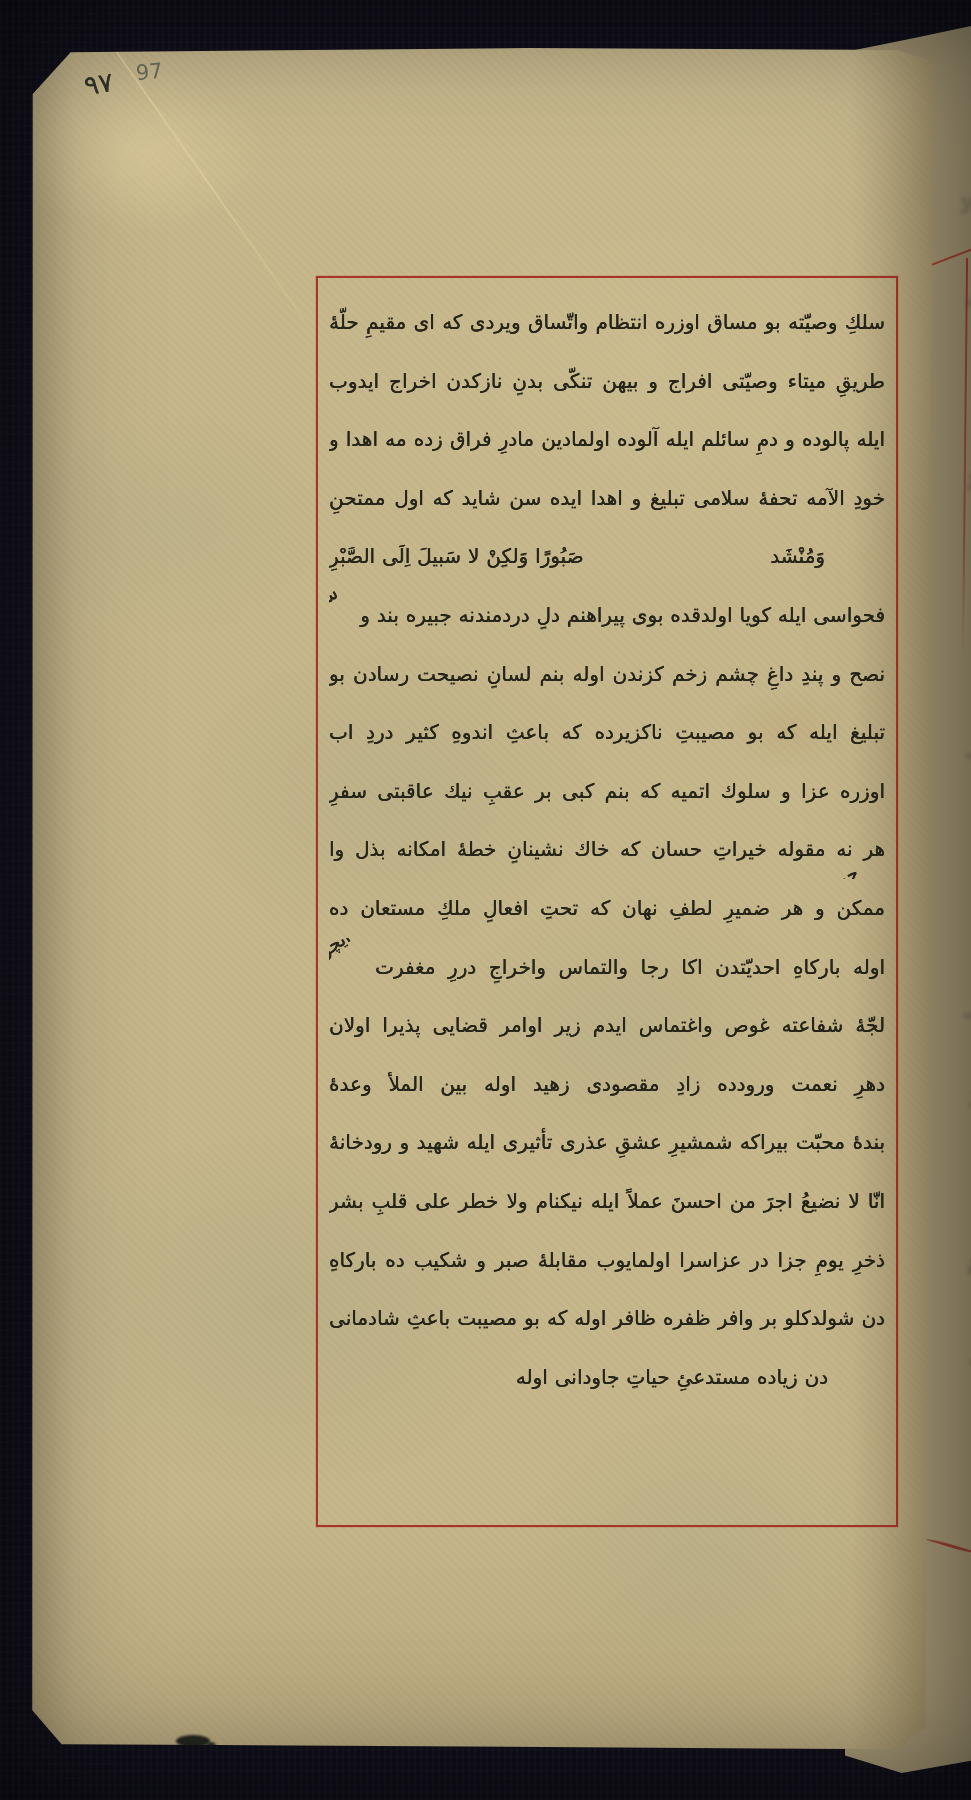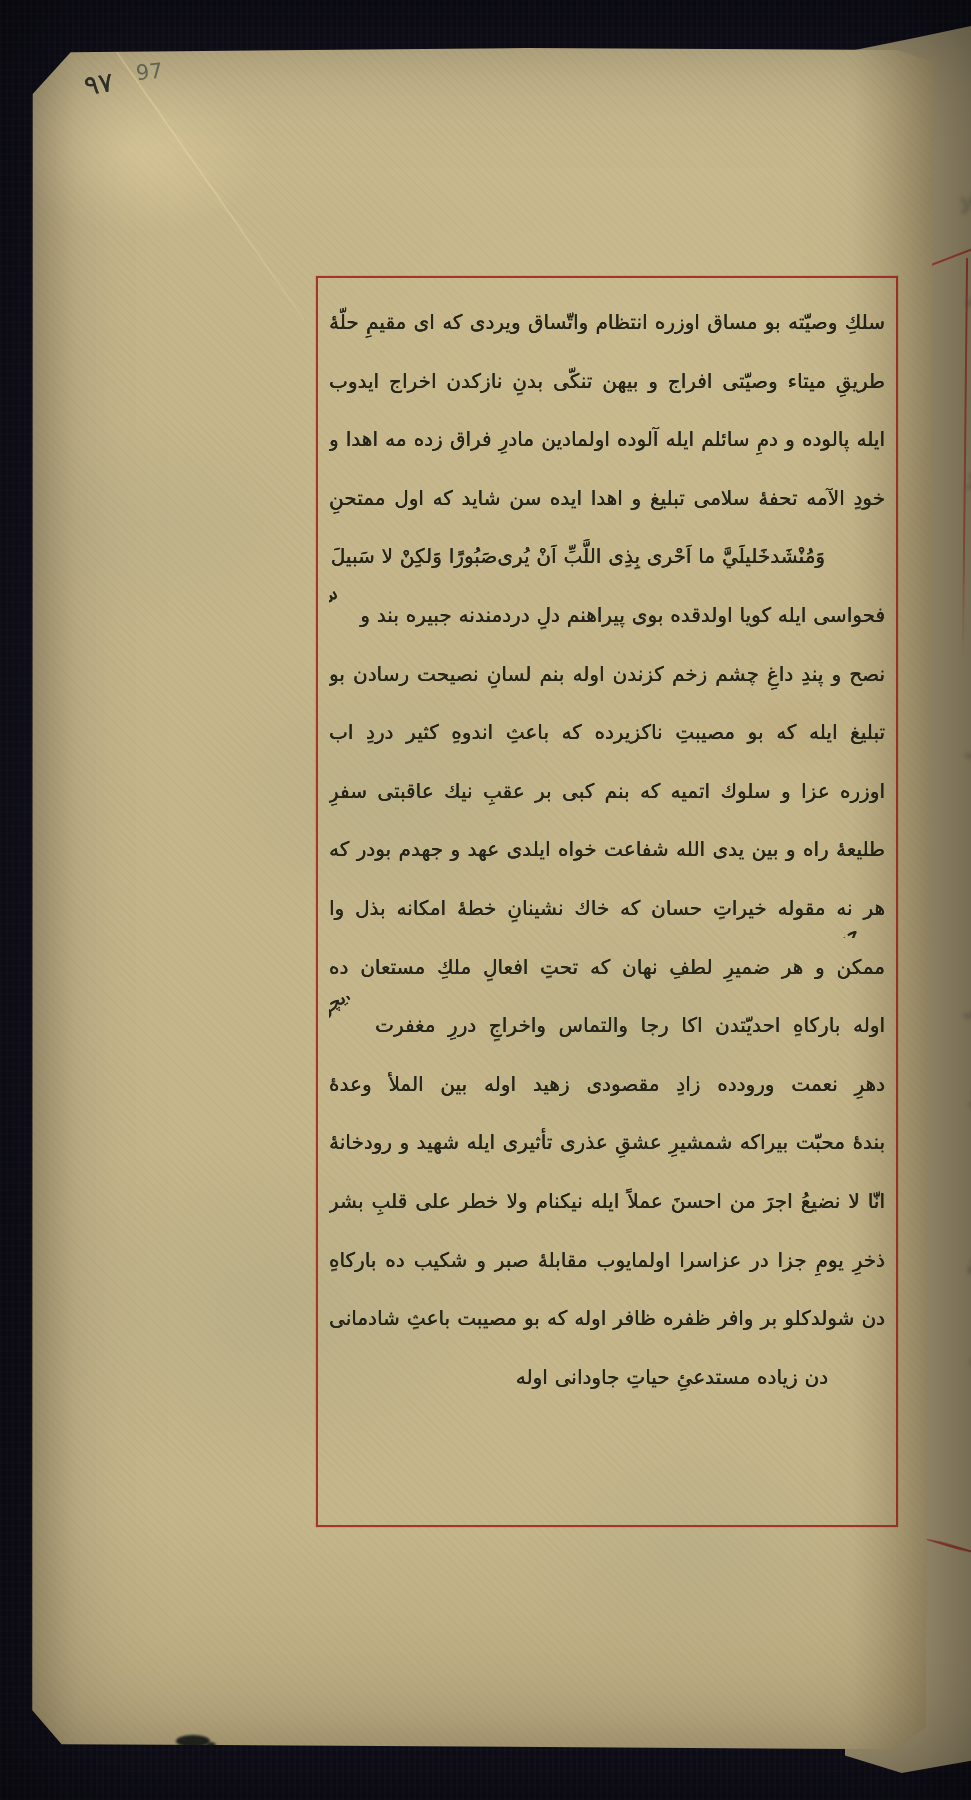--- a/index.html
+++ b/index.html
@@ -142,31 +142,30 @@
     <div class="folio-ink">٩٧</div>
 
     <div class="frame">
       <div class="text-block" id="text-lines">
           <div class="line">سلكِ وصيّته بو مساق اوزره انتظام واتّساق ويردى كه اى مقيمِ حلّهٔ خُلت</div>
           <div class="line">طريقِ ميتاء وصيّتى افراج و بيهن تنكّى بدنِ نازكدن اخراج ايدوب خونِ سرخم</div>
           <div class="line">ايله پالوده و دمِ سائلم ايله آلوده اولمادين مادرِ فراق زده مه اهدا و اول زخم</div>
           <div class="line">خودِ الآمه تحفهٔ سلامى تبليغ و اهدا ايده سن شايد كه اول ممتحنِ بلا ممتد</div>
           <div class="line verse">
             <span>وَمُنْشَد</span>
-            <span>خَليلَيَّ ما اَحْرى بِذِى اللَّبِّ اَنْ يُرى</span>
             <span>صَبُورًا وَلكِنْ لا سَبيلَ اِلَى الصَّبْرِ</span>
           </div>
           <div class="line">فحواسى ايله كويا اولدقده بوى پيراهنم دلِ دردمندنه جبيره بند و<span class="riser">سند</span></div>
           <div class="line">نصح و پندِ داغِ چشم زخم كزندن اوله بنم لسانِ نصيحت رسادن بو پيامِ بليغى</div>
           <div class="line">تبليغ ايله كه بو مصيبتِ ناكزيرده كه باعثِ اندوهِ كثير دردِ اب اصحابِ نوره</div>
           <div class="line">اوزره عزا و سلوك اتميه كه بنم كبى بر عقبِ نيك عاقبتى سفرِ آخرت ده</div>
-          <div class="line">طليعهٔ راه و بين يدى الله شفاعت خواه ايلدى عهد و جهدم بودر كه</div>
           <div class="line">هر نه مقوله خيراتِ حسان كه خاك نشينانِ خطهٔ امكانه بذل وا<span class="riser">حسانى</span></div>
           <div class="line">ممكن و هر ضميرِ لطفِ نهان كه تحتِ افعالِ ملكِ مستعان ده مستكنّ</div>
           <div class="line">اوله باركاهِ احديّتدن اكا رجا والتماس واخراجِ دررِ مغفرت<span class="riser">ايچون</span></div>
+          <div class="line">لجّهٔ شفاعته غوص واغتماس ايدم زير اوامر قضايى پذيرا اولان</div>
           <div class="line">دهرِ نعمت ورودده زادِ مقصودى زهيد اوله بين الملأ وعدهٔ</div>
           <div class="line">بندهٔ محبّت بيراكه شمشيرِ عشقِ عذرى تأثيرى ايله شهيد و رودخانهٔ</div>
           <div class="line">انّا لا نضيعُ اجرَ من احسنَ عملاً ايله نيكنام ولا خطر على قلبِ بشر اولان</div>
           <div class="line">ذخرِ يومِ جزا در عزاسرا اولمايوب مقابلهٔ صبر و شكيب ده باركاهِ حىِّ مجيب</div>
           <div class="line">دن شولدكلو بر وافر ظفره ظافر اوله كه بو مصيبت باعثِ شادمانى و شهيدِ حقيقى</div>
           <div class="line short">دن زياده مستدعئِ حياتِ جاودانى اوله</div>
         </div>
     </div>
 
     <div class="ink-smudge"></div>

